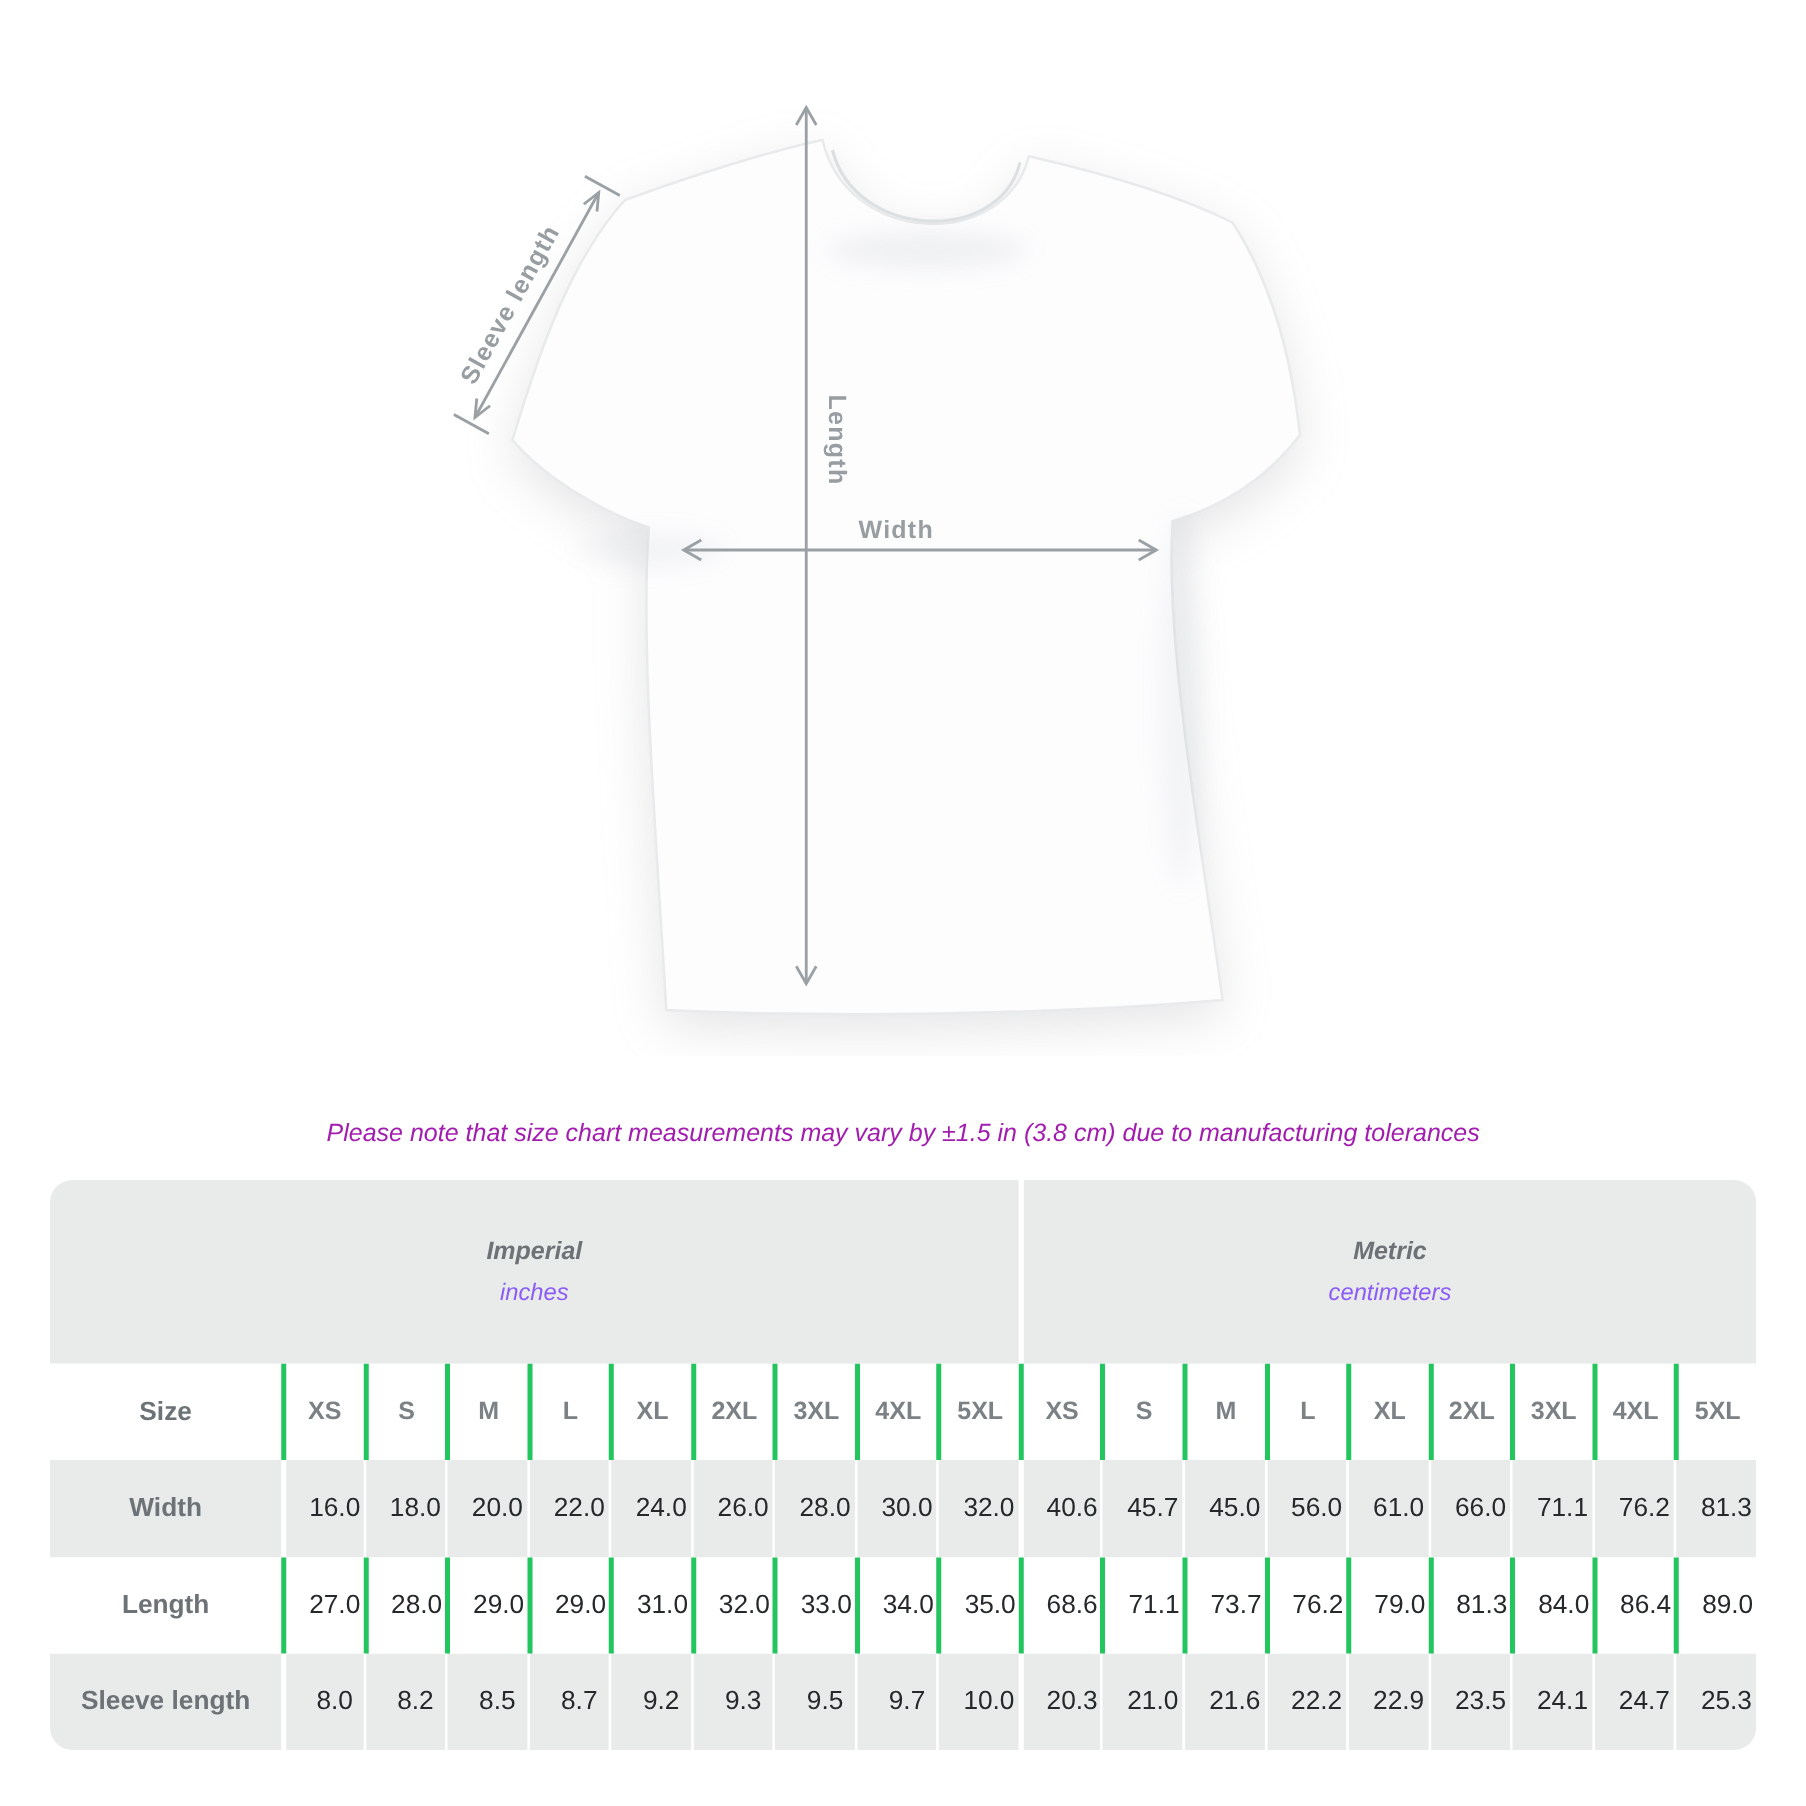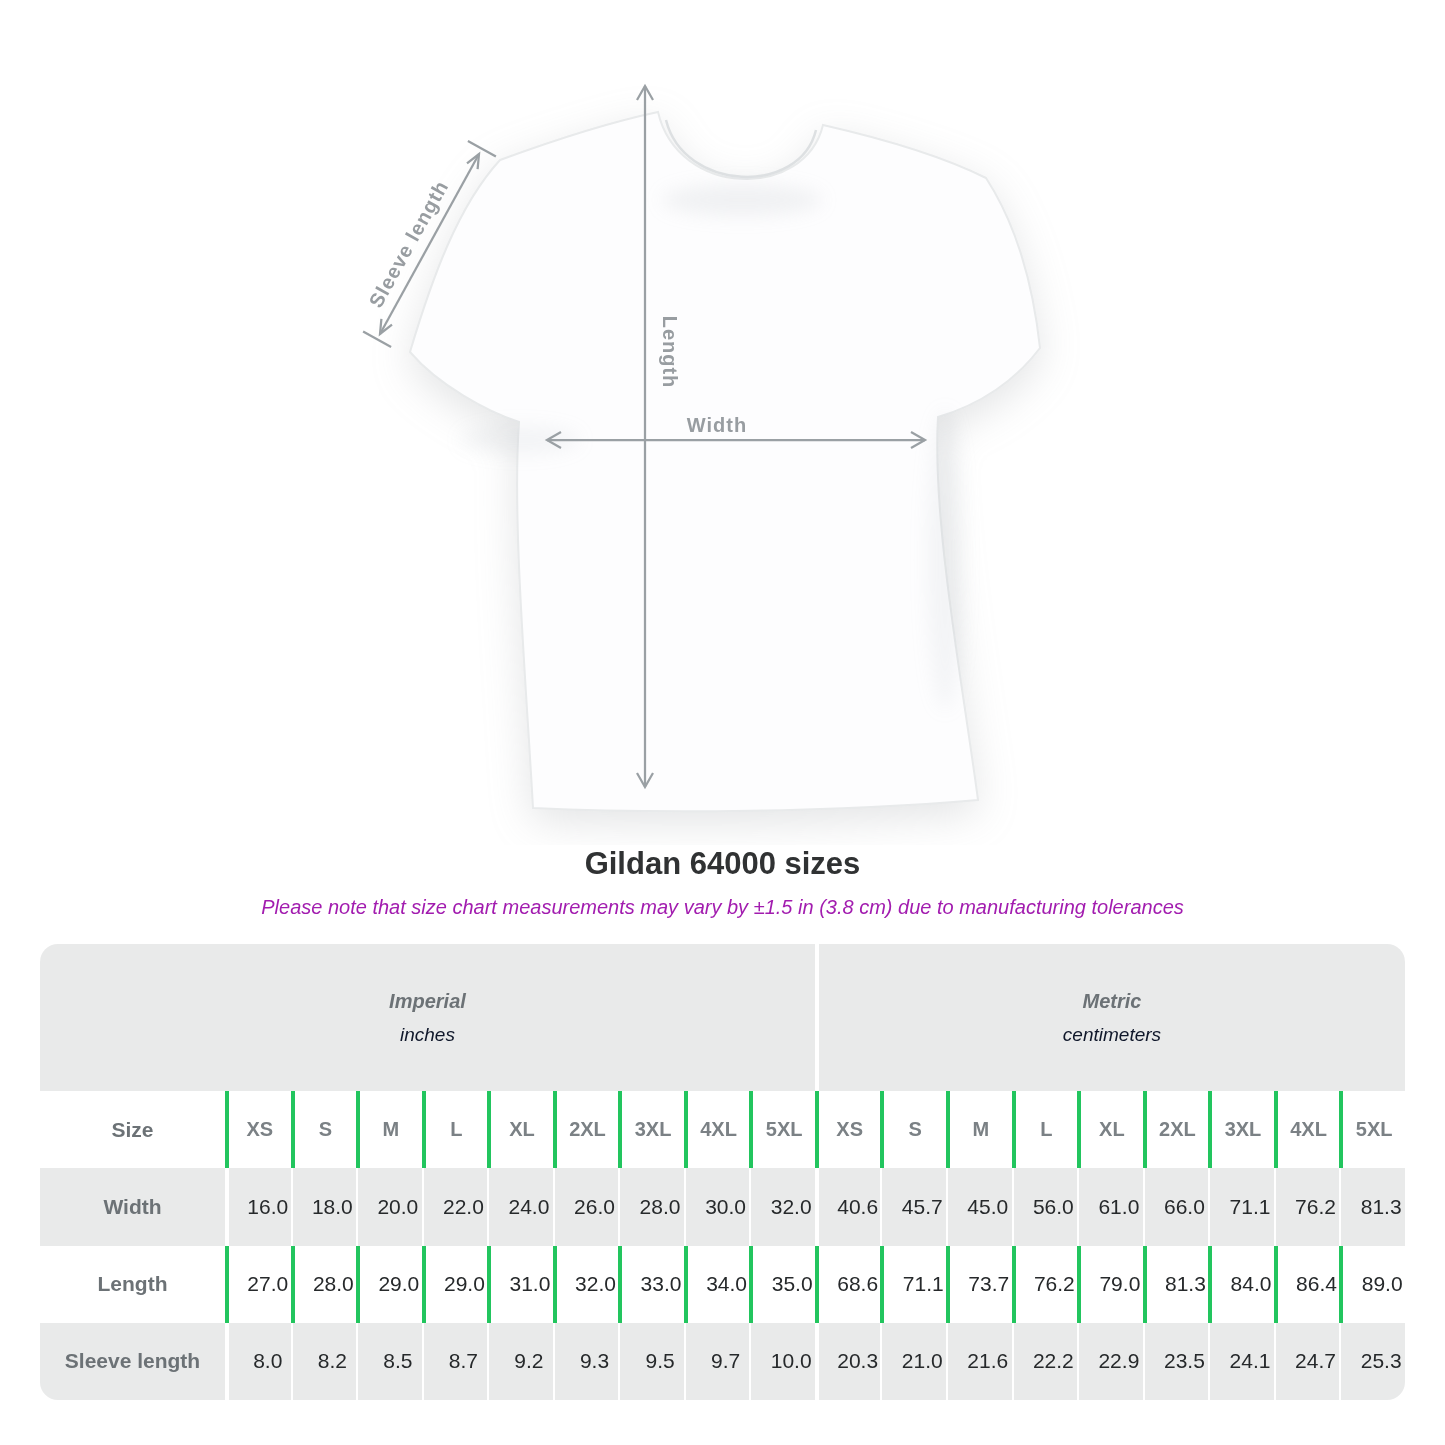--- a/index.html
+++ b/index.html
@@ -34,21 +34,21 @@
     border-radius:18px;overflow:hidden;
   }
   table.size-table{
     width:100%;height:100%;border-collapse:separate;border-spacing:0;table-layout:fixed;
   }
   col.c-label{width:185px;}
   td{text-align:center;vertical-align:middle;padding:0;}
   tr.band td{background:#e9eaea;height:120px;}
   td.band-metric{border-left:4px solid #ffffff;}
   .section-name{font-size:20px;font-weight:bold;font-style:italic;color:#6c7276;margin-bottom:11px;}
-  .section-unit{font-size:19px;font-style:italic;color:#0f172a;}
+  .section-unit{font-size:19px;font-style:italic;color:#8b5cf6;}
   tr.r{height:63px;}
   td.row-label{font-size:21px;font-weight:bold;color:#6c7276;}
   td.size-h{font-size:20px;font-weight:bold;color:#7b8185;}
   td.val{font-size:21px;color:#26292b;padding-left:16px;}
   tr.white-row td{background:#ffffff;}
   tr.gray-row td{background:#e9eaea;}
   tr.white-row td.d{border-left:4px solid #22c55e;}
   tr.gray-row td.d{border-left:2px solid #ffffff;}
   tr.white-row td.d.half{border-left-width:4px;}
   tr.gray-row td.d.half{border-left-width:4px;}
@@ -100,21 +100,20 @@
         <line class="dim" x1="495.9" y1="156.4" x2="467.9" y2="141.0"></line>
         <line class="dim" x1="391.1" y1="347.0" x2="363.1" y2="331.6"></line>
       </g>
     </svg>
 
     <div class="dim-label slv" style="left:409px;top:244px;">Sleeve length</div>
     <div class="dim-label len" style="left:669px;top:352px;">Length</div>
     <div class="dim-label" style="left:717px;top:425px;">Width</div>
   </div>
 
-  <div class="page-title">Gildan 64000 sizes</div>
   <div class="page-subtitle">Please note that size chart measurements may vary by ±1.5 in (3.8 cm) due to manufacturing tolerances</div>
 
   <div class="size-table-wrap">
     <table class="size-table">
       <colgroup>
         <col class="c-label">
         <col>
           <col>
           <col>
           <col>

